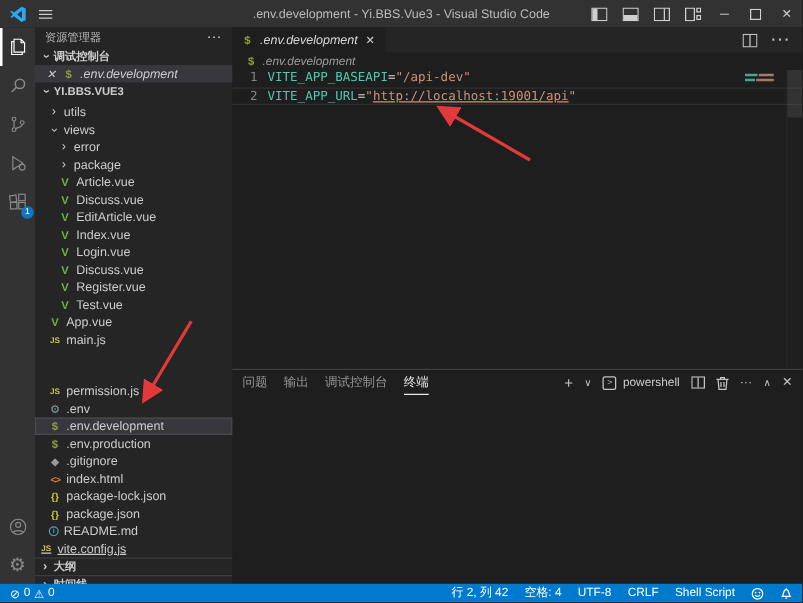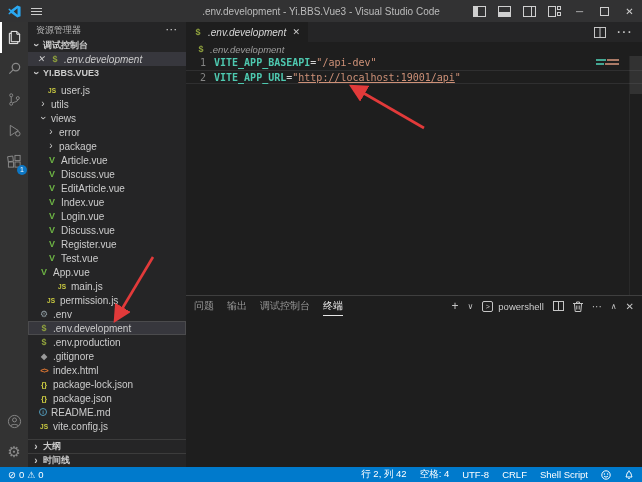--- a/index.html
+++ b/index.html
@@ -51,21 +51,21 @@
   .editorarea { flex:1; display:flex; flex-direction:column; min-width:0; background:#1e1e1e; }
   .tabbar { height:20px; background:#252526; display:flex; align-items:stretch; flex:0 0 auto; }
   .tab { background:#1e1e1e; display:flex; align-items:center; gap:5px; padding:0 7px; color:#d8d8d8; font-size:10px; border-right:1px solid #252526; }
   .tab-label { font-style:italic; }
   .tab-actions { margin-left:auto; display:flex; align-items:center; gap:10px; padding-right:10px; color:#c5c5c5; }
   .breadcrumb { height:14px; display:flex; align-items:center; gap:4px; padding-left:10px; color:#9d9d9d; font-size:9.5px; flex:0 0 auto; font-style:italic; }
   .codearea { flex:1; position:relative; font-family:"DejaVu Sans Mono","Liberation Mono",monospace; font-size:10px; padding-top:0; min-height:0; }
   .code-line { height:14px; line-height:14px; display:flex; white-space:pre; }
   .code-line.current { border-top:1px solid #2f2f30; border-bottom:1px solid #2f2f30; }
   .lnum { width:20px; flex:0 0 auto; text-align:right; color:#858585; margin-right:8px; }
-  .tok-name { color:#4ec9b0; font-weight:bold; }
+  .tok-name { color:#4ec9b0; font-weight:normal; }
   .tok-op { color:#d4d4d4; }
   .tok-str { color:#ce9178; }
   .tok-link { color:#ce9178; text-decoration:underline; }
   .minimap { position:absolute; top:3px; right:16px; width:30px; }
   .mm-row { height:2px; margin-bottom:2px; display:flex; gap:1px; }
   .mm-seg-a { background:#4ec9b0; height:2px; width:10px; opacity:.8; }
   .mm-seg-b { background:#ce9178; height:2px; width:12px; opacity:.8; }
   .mm-seg-c { background:#4ec9b0; height:2px; width:8px; opacity:.8; }
   .mm-seg-d { background:#ce9178; height:2px; width:14px; opacity:.8; }
   .scrollbar { position:absolute; top:0; right:0; width:13px; height:100%; border-left:1px solid rgba(255,255,255,0.05); }
@@ -215,25 +215,20 @@
         <span class="ficon ic-dollar">$</span>
         <span>.env.development</span>
       </div>
 
       <div class="sec-header">
         <span class="chev expanded">›</span>
         <span>YI.BBS.VUE3</span>
       </div>
 
       <div class="tree" id="tree">
-          <div class="tree-item" style="padding-left: 19px;">
-
-    <span class="ficon ic-js">JS</span>
-    <span class="tlabel">user.js</span>
-  </div>
           <div class="tree-item" style="padding-left: 11px;">
     <span class="chev">›</span>
 
     <span class="tlabel">utils</span>
   </div>
           <div class="tree-item" style="padding-left: 11px;">
     <span class="chev expanded">›</span>
 
     <span class="tlabel">views</span>
   </div>
@@ -285,26 +280,26 @@
           <div class="tree-item" style="padding-left: 19px;">
 
     <span class="ficon ic-vue">V</span>
     <span class="tlabel">Test.vue</span>
   </div>
           <div class="tree-item" style="padding-left: 11px;">
 
     <span class="ficon ic-vue">V</span>
     <span class="tlabel">App.vue</span>
   </div>
-          <div class="tree-item" style="padding-left: 11px; margin-left: 18px;">
+          <div class="tree-item" style="padding-left: 11px;">
 
     <span class="ficon ic-js">JS</span>
     <span class="tlabel">main.js</span>
   </div>
-          <div class="tree-item" style="padding-left: 18px;">
+          <div class="tree-item" style="padding-left: 11px; margin-top: 27px;">
 
     <span class="ficon ic-js">JS</span>
     <span class="tlabel">permission.js</span>
   </div>
           <div class="tree-item" style="padding-left: 11px;">
 
     <span class="ficon ic-gear">⚙</span>
     <span class="tlabel">.env</span>
   </div>
           <div class="tree-item selected" style="padding-left: 11px;">
@@ -335,21 +330,21 @@
           <div class="tree-item" style="padding-left: 11px;">
 
     <span class="ficon ic-braces">{}</span>
     <span class="tlabel">package.json</span>
   </div>
           <div class="tree-item" style="padding-left: 11px;">
 
     <span class="ficon ic-info">i</span>
     <span class="tlabel">README.md</span>
   </div>
-          <div class="tree-item" style="padding-left: 11px;">
+          <div class="tree-item" style="padding-left: 4px; text-decoration: underline;">
 
     <span class="ficon ic-js">JS</span>
     <span class="tlabel">vite.config.js</span>
   </div>
         </div>
 
       <div class="bottom-sec outline-sec">
         <span class="chev">›</span>
         <span>大纲</span>
       </div>

